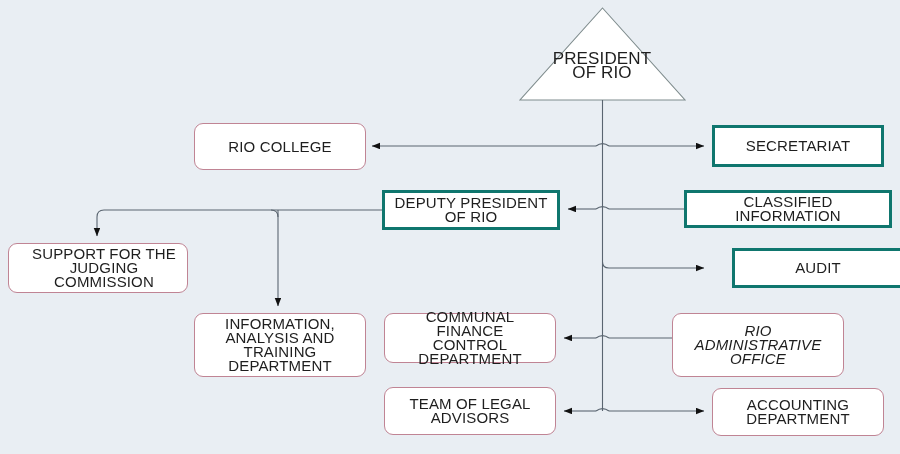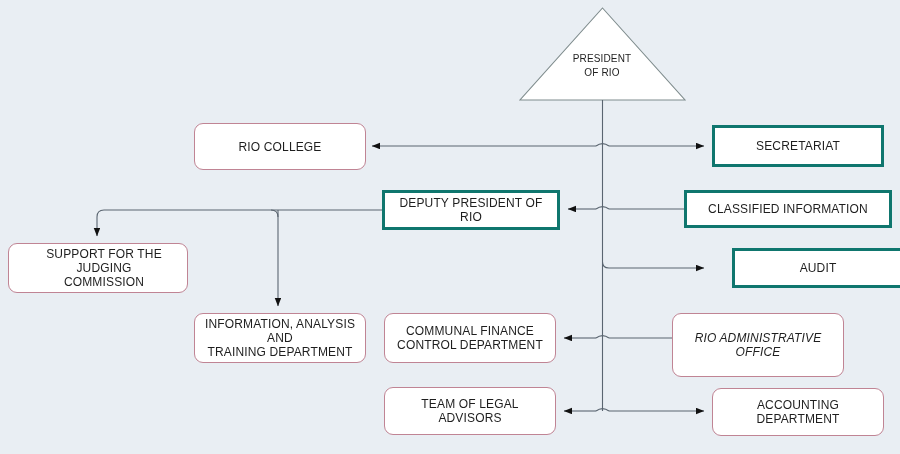--- a/index.html
+++ b/index.html
@@ -28,21 +28,21 @@
   }
   .node {
     position: absolute;
     box-sizing: border-box;
     display: flex;
     align-items: center;
     justify-content: center;
     text-align: center;
     background: #ffffff;
     color: #1e1e1e;
-    font-size: 12px;
+    font-size: 15px;
     line-height: 14px;
     letter-spacing: 0.15px;
     padding: 2px 8px;
     z-index: 3;
   }
   .node.rounded {
     border: 1px solid #c08494;
     border-radius: 9px;
   }
   .node.squared {
@@ -50,21 +50,21 @@
     border-radius: 0;
   }
   .node-label {
     display: block;
     white-space: pre-line;
   }
   .apex-label {
     position: absolute;
     width: 160px;
     text-align: center;
-    font-size: 10px;
+    font-size: 17px;
     line-height: 14px;
     color: #1e1e1e;
     letter-spacing: 0.15px;
     white-space: pre-line;
     z-index: 4;
   }
 </style>
 </head>
 <body>
 
@@ -136,21 +136,21 @@
 
   <div class="node rounded" style="left:8px; top:243px; width:180px; height:50px;padding-left:20px;">
     <span class="node-label">SUPPORT FOR THE JUDGING
 COMMISSION</span>
   </div>
 
   <div class="node squared" style="left:712px; top:248px; width:172px; height:40px;margin-left:20px;">
     <span class="node-label">AUDIT</span>
   </div>
 
-  <div class="node rounded" style="left:194px; top:313px; width:172px; height:50px;">
+  <div class="node rounded" style="left:194px; top:313px; width:172px; height:64px;">
     <span class="node-label">INFORMATION, ANALYSIS AND
 TRAINING DEPARTMENT</span>
   </div>
 
   <div class="node rounded" style="left:384px; top:313px; width:172px; height:50px;">
     <span class="node-label">COMMUNAL FINANCE
 CONTROL DEPARTMENT</span>
   </div>
 
   <div class="node rounded" style="left:672px; top:313px; width:172px; height:64px;font-style:italic;">

